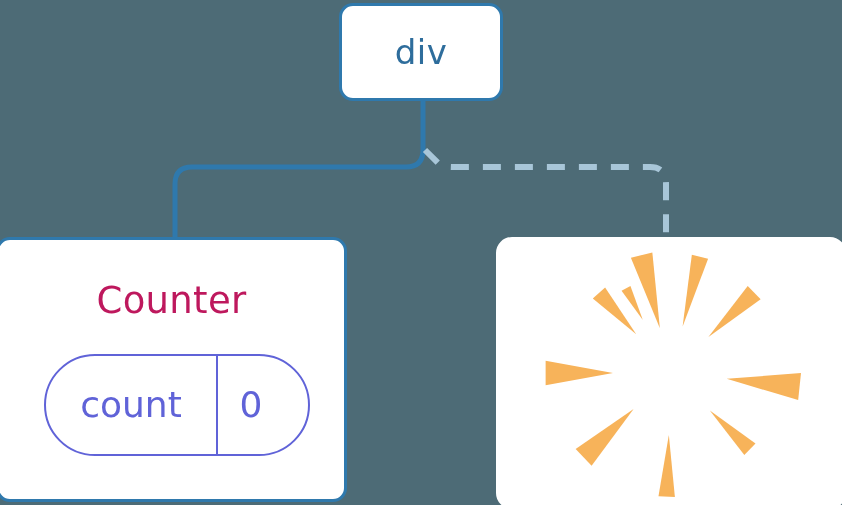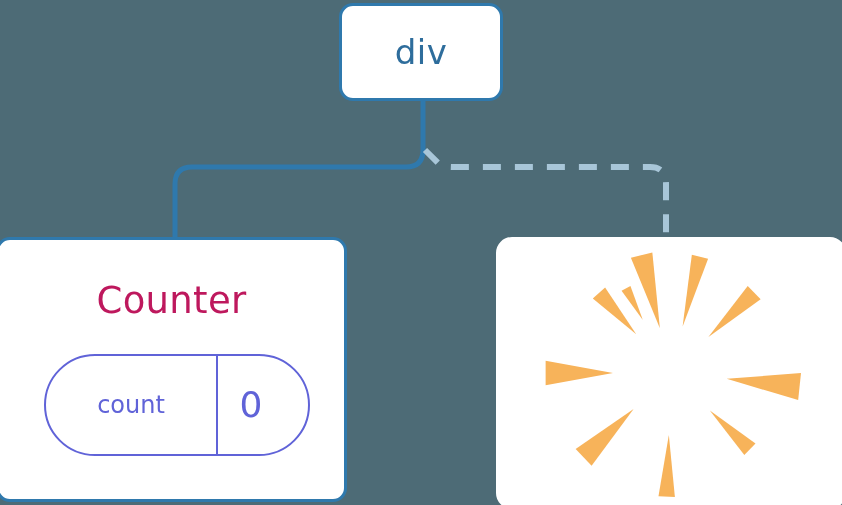--- a/index.html
+++ b/index.html
@@ -94,21 +94,21 @@
     border-radius: 51px;
     display: flex;
     align-items: stretch;
     background: transparent;
   }
   .state-pill .pill-key {
     width: 172px;
     display: flex;
     align-items: center;
     justify-content: center;
-    font-size: 24px;
+    font-size: 36px;
     color: #6063d8;
     border-right: 2.5px solid #6063d8;
     box-sizing: border-box;
     line-height: 1;
   }
   .state-pill .pill-value {
     flex: 1;
     display: flex;
     align-items: center;
     justify-content: center;

